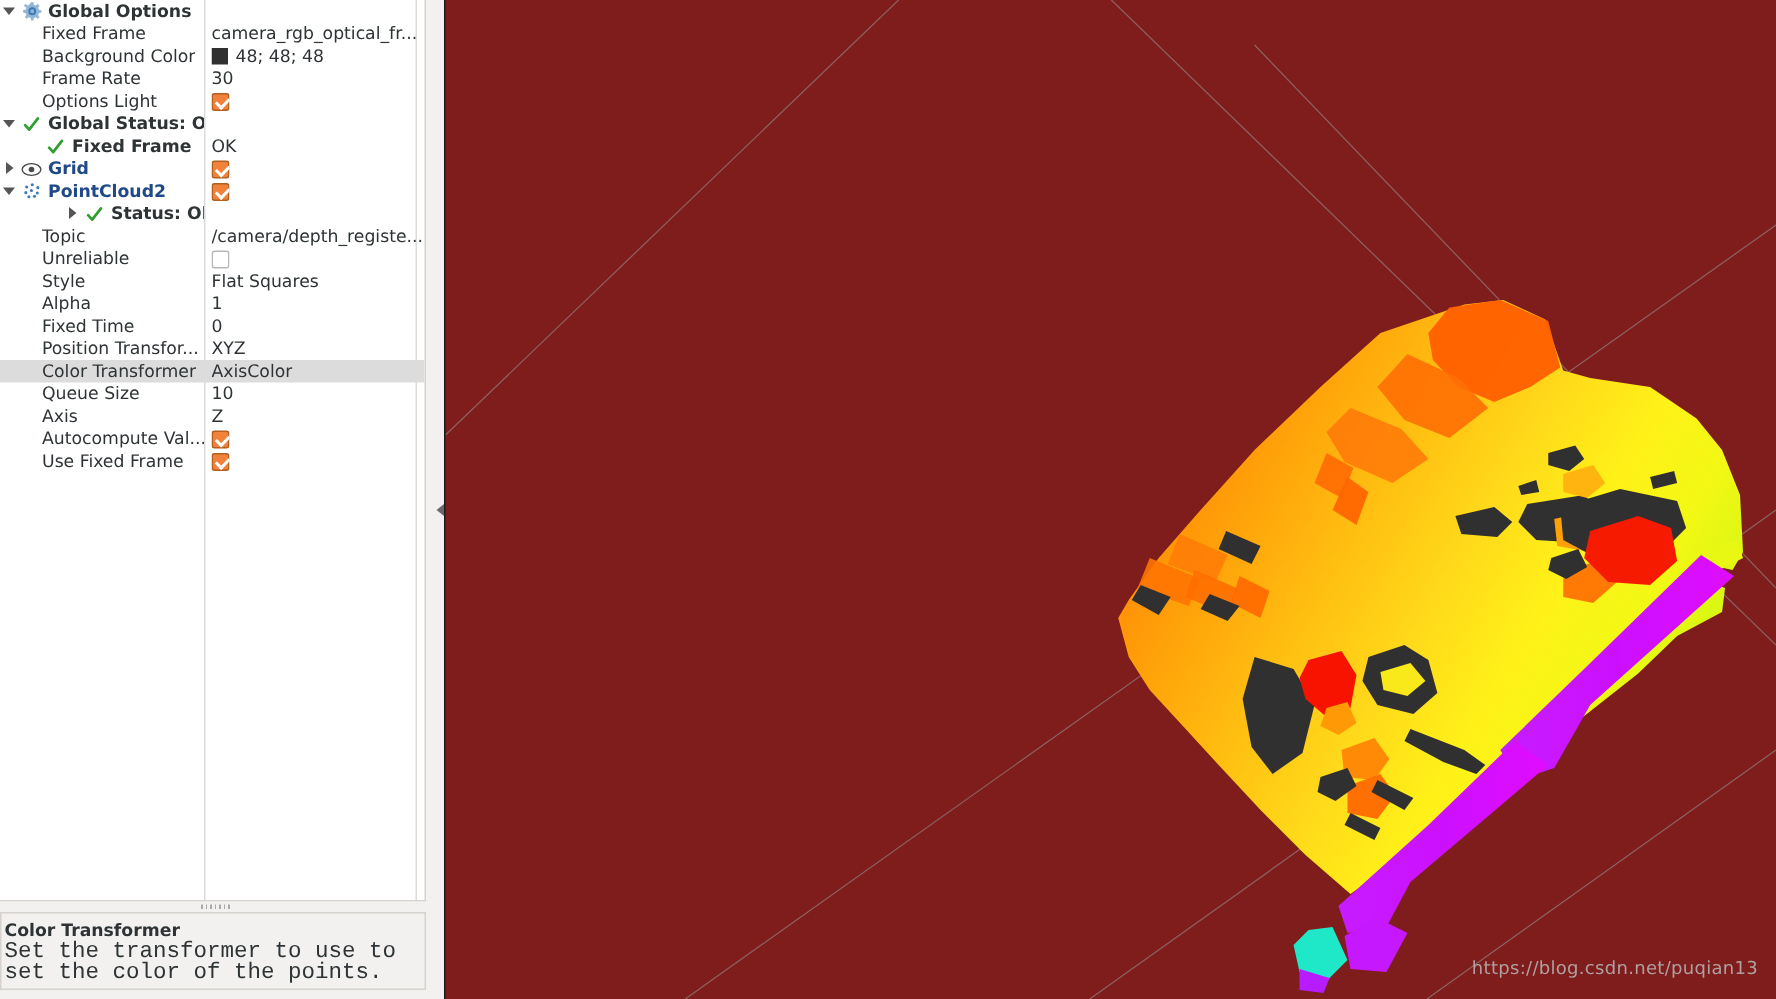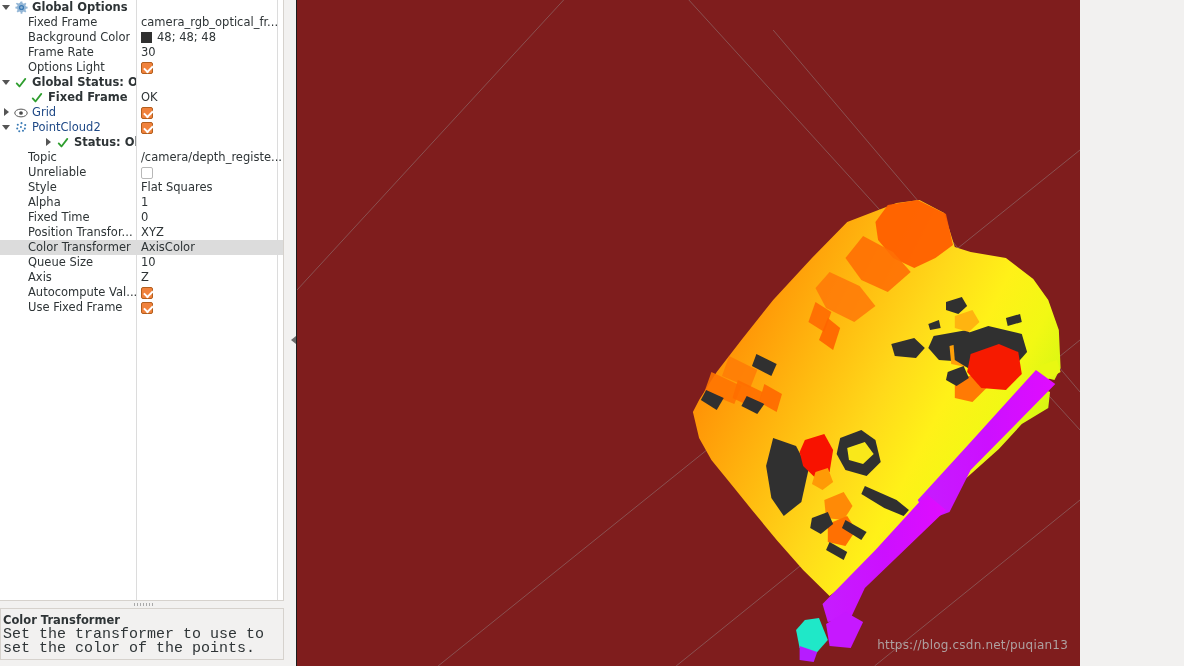--- a/index.html
+++ b/index.html
@@ -6,21 +6,21 @@
   html, body {
     margin: 0; padding: 0;
     width: 1184px; height: 666px;
     overflow: hidden;
     background: #f2f1f0;
     font-family: "DejaVu Sans", "Liberation Sans", sans-serif;
   }
 
   #app {
     position: relative;
-    width: 1080px;
+    width: 1184px;
     height: 666px;
     display: flex;
     background: #f2f1f0;
   }
 
   
   #left-panel {
     position: relative;
     width: 290px;
     height: 666px;
@@ -104,21 +104,21 @@
 
   .label-txt { overflow: hidden; text-overflow: clip; }
 
   
   .ind0 { padding-left: 2px; }
   .ind1 { padding-left: 28px; }
   .ind2 { padding-left: 18px; }
   .ind3 { padding-left: 44px; }
 
   .bold { font-weight: bold; }
-  .blue { color: #204a87; font-weight: normal; text-align: center; }
+  .blue { color: #204a87; font-weight: bold; text-align: center; }
   .dark { color: #2e3436; }
 
   
   .exp {
     width: 9px; height: 9px;
     margin-right: 3px;
     flex: 0 0 9px;
     position: relative;
   }
   .exp.down::before {

